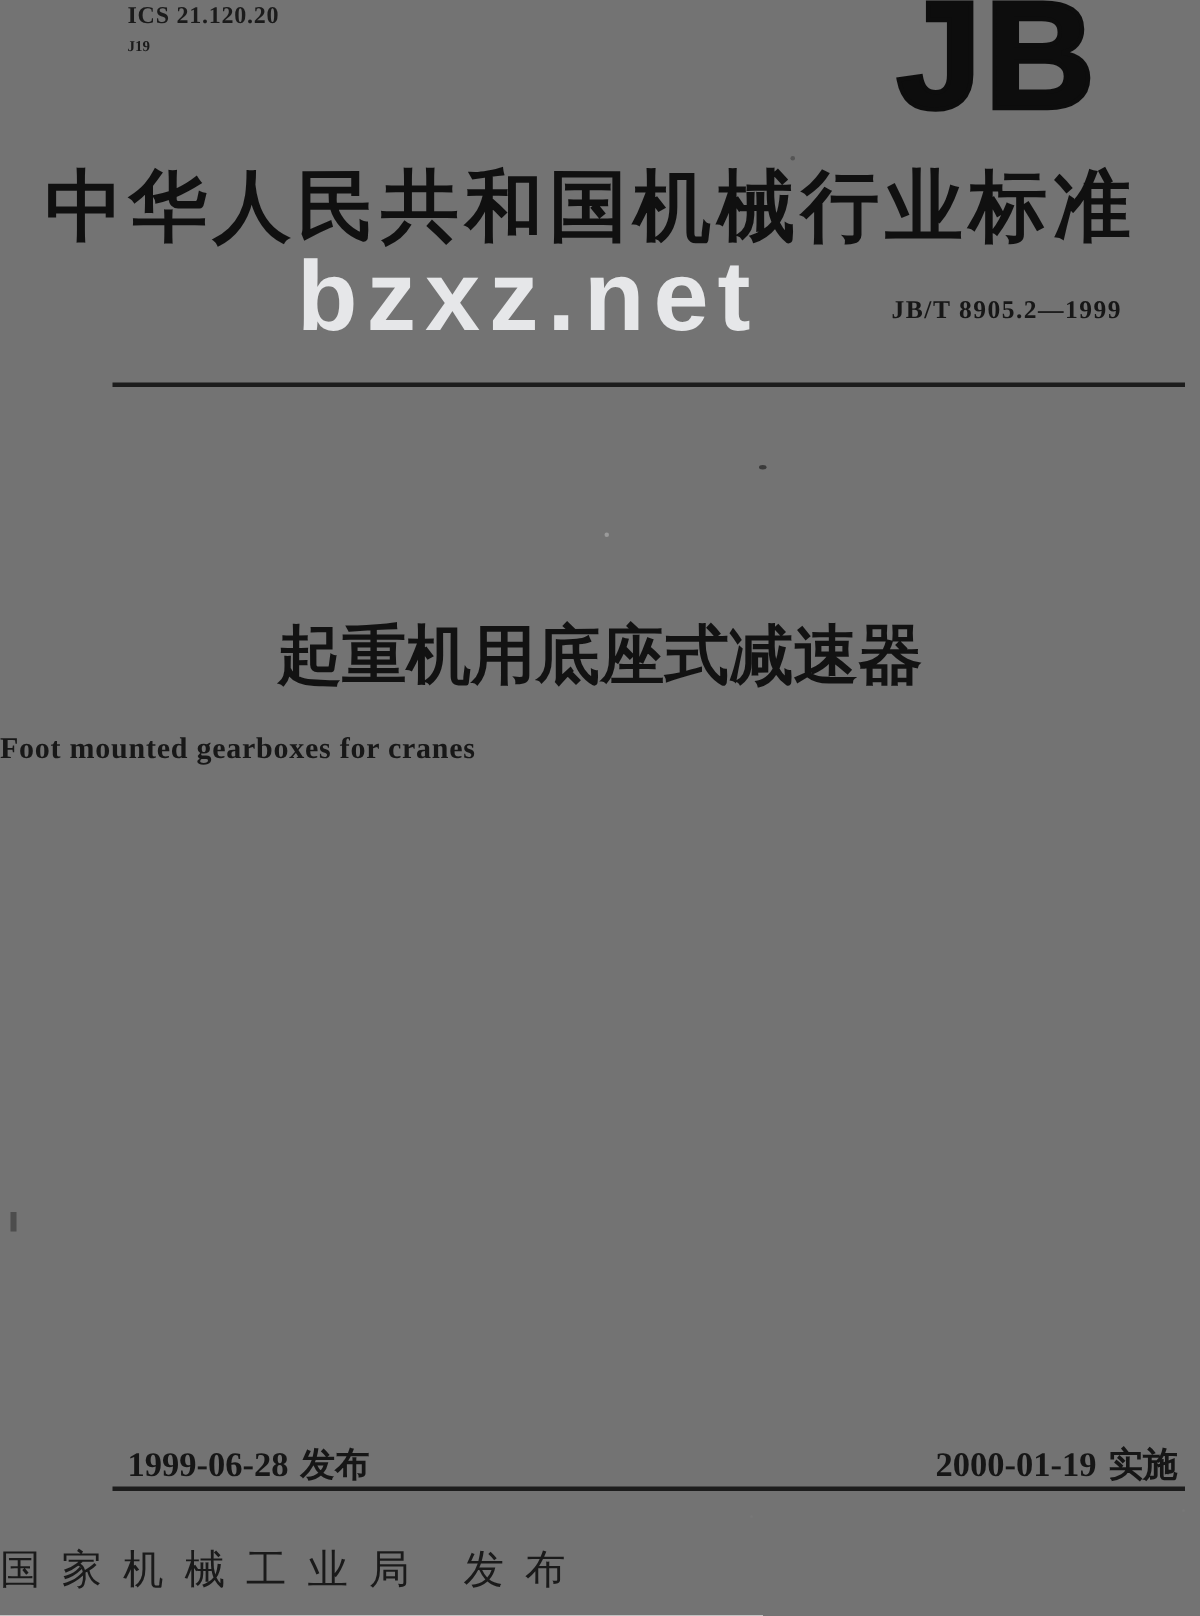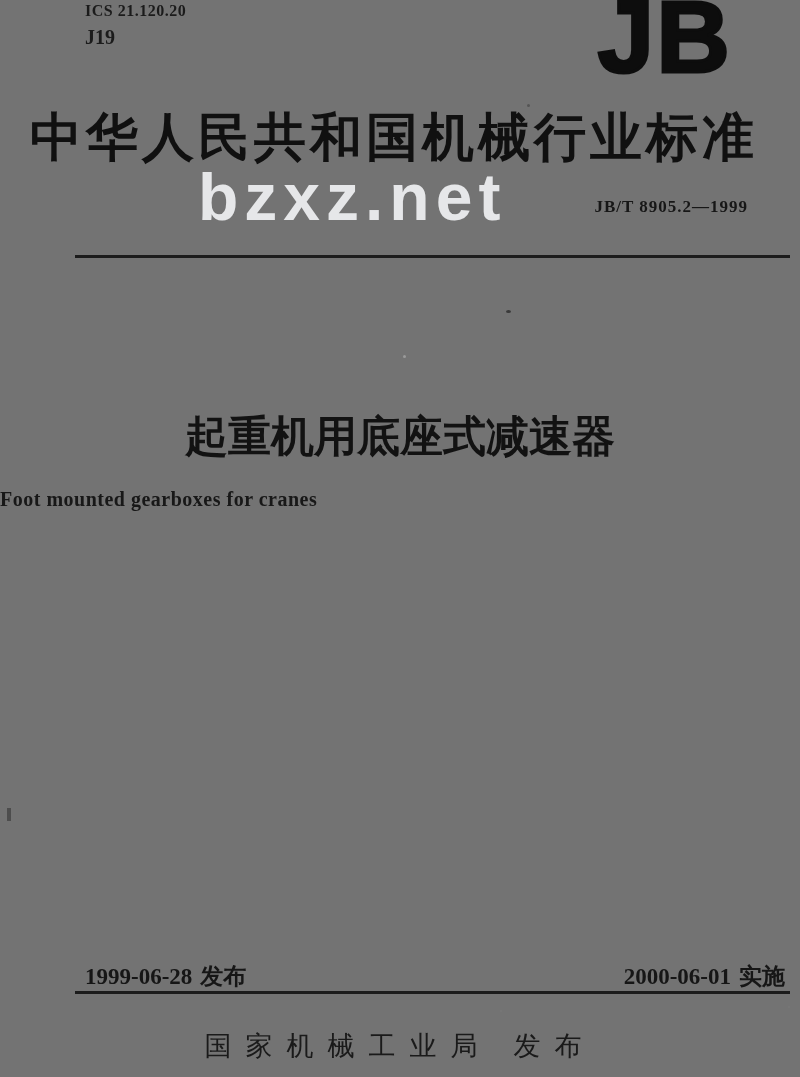--- a/index.html
+++ b/index.html
@@ -25,21 +25,21 @@
     font-size: 16px;
     letter-spacing: 0.5px;
     color: #1b1b1b;
   }
   .doc-class {
     position: absolute;
     left: 85px;
     top: 26px;
     font-family: "Liberation Serif", serif;
     font-weight: bold;
-    font-size: 20px;
+    font-size: 10px;
     color: #1b1b1b;
   }
   .jb-logo {
     position: absolute;
     right: 68px;
     top: -14px;
     font-family: "Liberation Sans", sans-serif;
     font-weight: bold;
     font-size: 102px;
     line-height: 1;
@@ -137,21 +137,21 @@
     top: 991px;
     width: 715px;
     height: 3px;
     background: #1c1c1c;
   }
   .publisher-row {
     position: absolute;
     left: 0;
     width: 800px;
     top: 1028px;
-    text-align: center;
+    text-align: left;
     font-family: Liberation Mono, monospace;
     font-size: 27px;
     color: #1a1a1a;
     white-space: nowrap;
   }
   .publisher-name { letter-spacing: 14px; }
   .publish-label { letter-spacing: 14px; margin-left: 22px; }
   .speck {
     position: absolute;
     background: #3a3a3a;
@@ -194,21 +194,21 @@
   <div class="speck s3"></div>
   <div class="speck s4"></div>
   <div class="speck s5"></div>
   <div class="edge-mark"></div>
 
   <div class="date-row">
     <div class="date-item">
       <span>1999-06-28</span><span class="cjk">发布</span>
     </div>
     <div class="date-item">
-      <span>2000-06-01</span><span class="cjk">实施</span>
+      <span>2000-01-19</span><span class="cjk">实施</span>
     </div>
   </div>
 
   <div class="rule-bottom"></div>
 
   <div class="publisher-row">
     <span class="publisher-name">国家机械工业局</span><span class="publish-label">发布</span>
   </div>
 
 </div>

